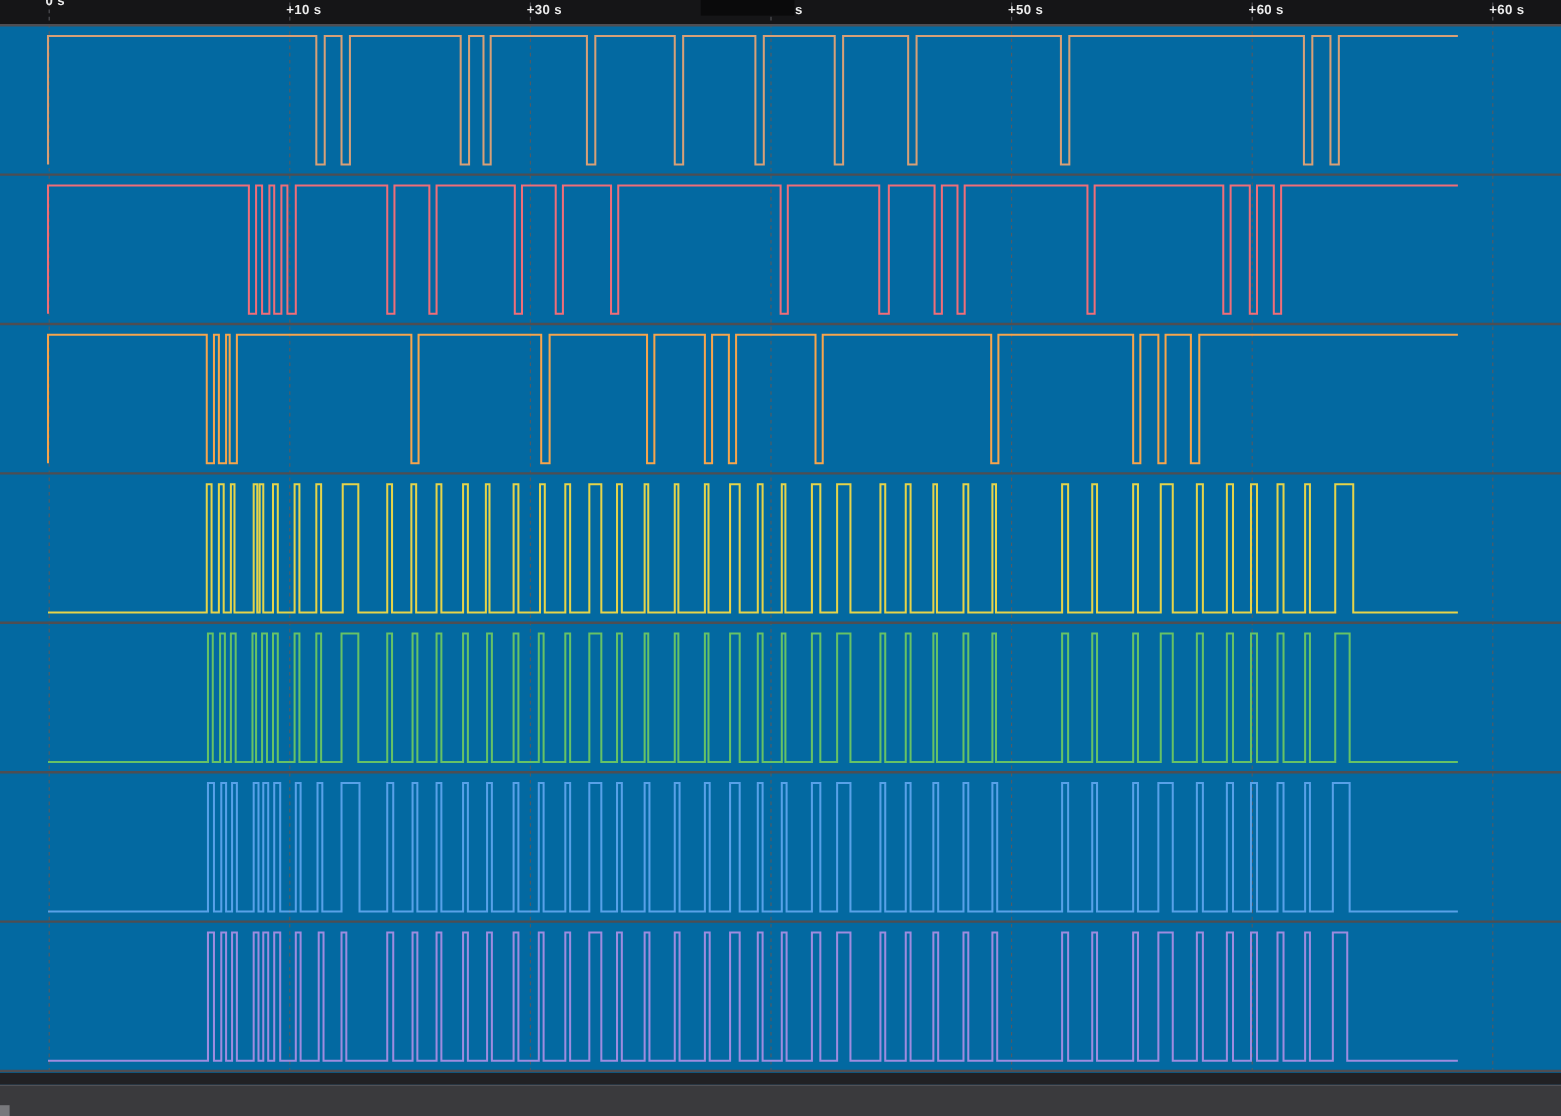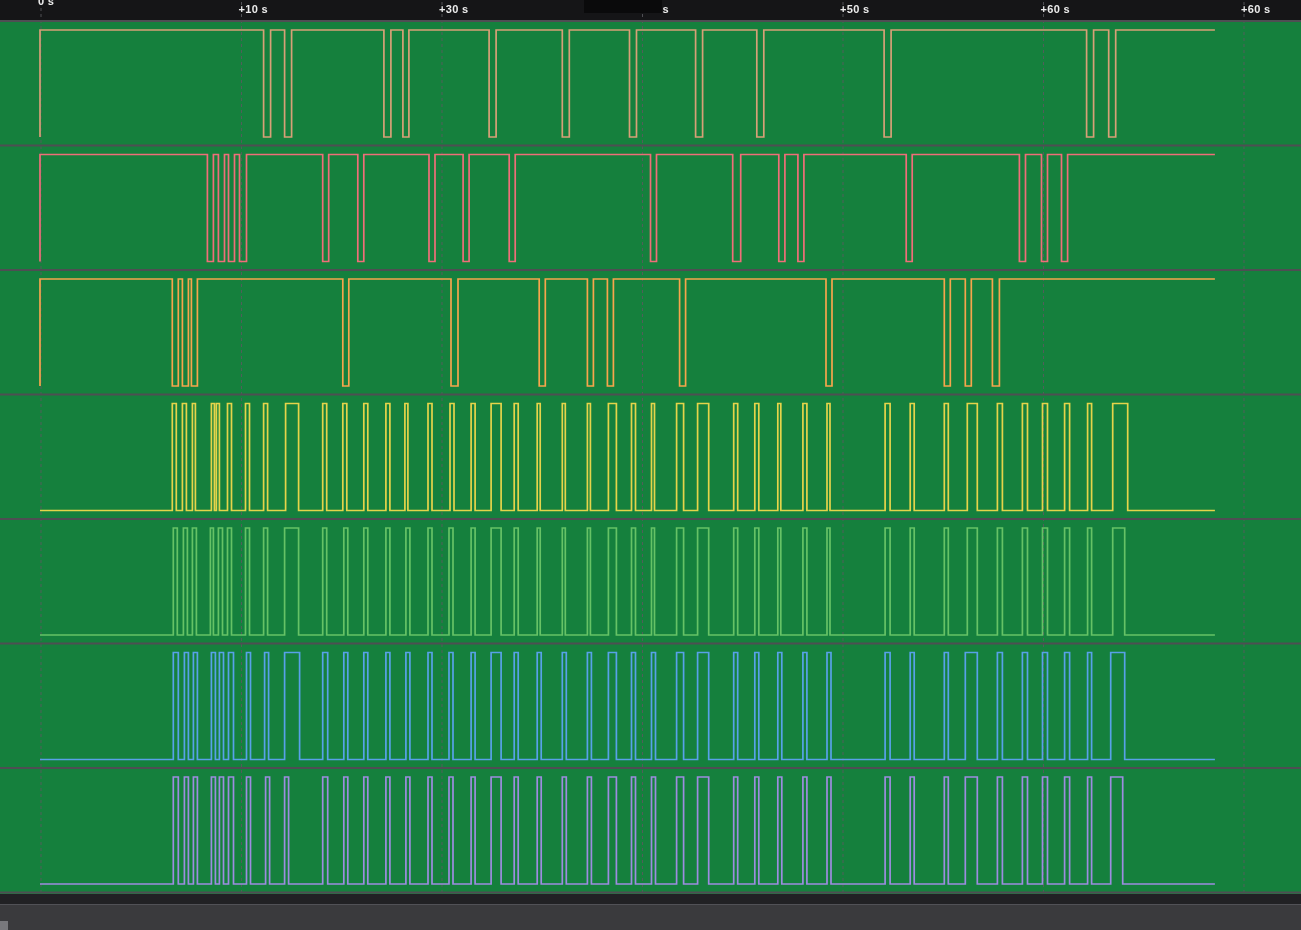--- a/index.html
+++ b/index.html
@@ -1,20 +1,20 @@
 <!DOCTYPE html>
 <html><head>
 <meta charset="utf-8">
 <style>
   html,body{margin:0;padding:0;background:#101012;}
   #viewer{
     position:relative;
     width:1301px;height:930px;
     overflow:hidden;
-    background:#15803d;
+    background:#0369a1;
     font-family:"Liberation Sans", sans-serif;
   }
   #wave-svg{position:absolute;left:0;top:0;display:block;}
   #ruler{
     position:absolute;left:0;top:0;width:1301px;height:20px;
     background:transparent;
   }
   .tick-label{
     position:absolute;top:3px;
     font-size:11px;font-weight:bold;color:#ececec;

